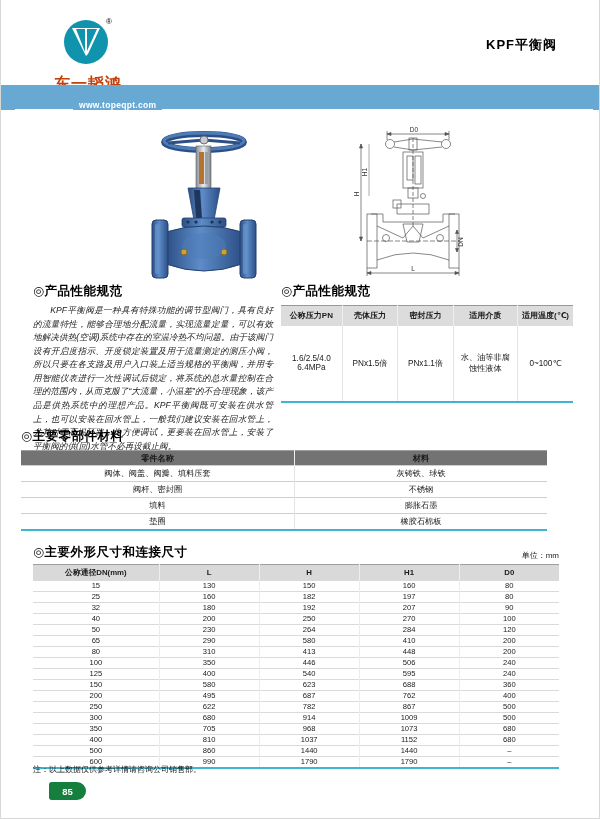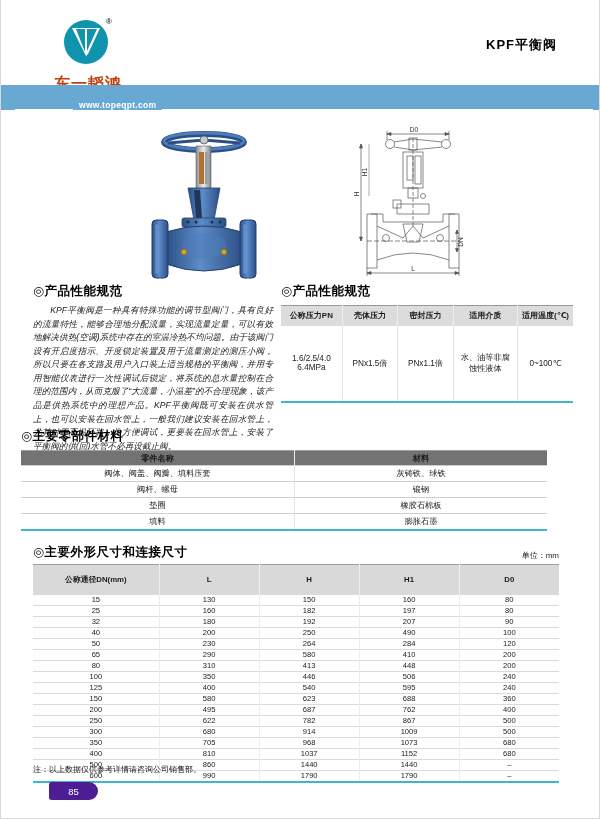--- a/index.html
+++ b/index.html
@@ -46,29 +46,29 @@
   .mat-table th:first-child { border-left:none; }
   .mat-table td { font-size:8.2px; text-align:center; height:16px; border-top:1px solid #cfcfcf; border-left:1px solid #e3e3e3; }
   .mat-table td:first-child { border-left:none; }
   .mat-table col.c1 { width:52%; } .mat-table col.c2 { width:48%; }
 
   
   .dimensions { position:absolute; left:32px; top:544px; width:526px; }
   .dim-head-row { display:flex; justify-content:space-between; align-items:flex-end; }
   .unit { font-size:8px; color:#222; }
   .dim-table { margin-top:3px; border-top:1px solid #9e9e9e; border-bottom:2px solid #3fb6cf; }
-  .dim-table th { background:#d9d9d9; font-size:7.8px; font-weight:bold; height:30px; border-left:1px solid #eee; }
+  .dim-table th { background:#d9d9d9; font-size:7.8px; font-weight:bold; height:16px; border-left:1px solid #eee; }
   .dim-table th:first-child { border-left:none; }
   .dim-table td { font-size:7.6px; text-align:center; height:10px; line-height:10px; border-top:1px solid #dadada; border-left:1px solid #ececec; }
   .dim-table td:first-child { border-left:none; }
 
   .note { position:absolute; left:32px; top:764px; font-size:8px; color:#111; }
 
-  .page-badge { position:absolute; left:48px; top:782px; width:49px; height:18px; background:#4c1d95;
-                border-radius:3px 10px 10px 3px; color:#fff; font-size:9.5px; font-weight:normal;
+  .page-badge { position:absolute; left:48px; top:782px; width:37px; height:18px; background:#15803d;
+                border-radius:3px 10px 10px 3px; color:#fff; font-size:9.5px; font-weight:bold;
                 display:flex; align-items:center; justify-content:center; }
 </style>
 </head>
 <body>
 
 <div class="page">
 
   <div class="logo-wrap">
     <svg width="52" height="52" viewBox="0 0 52 52">
       <circle cx="24" cy="26" r="22" fill="#1094ad"></circle>
@@ -237,30 +237,30 @@
           <th>零件名称</th>
           <th>材料</th>
         </tr>
       </thead>
       <tbody>
           <tr>
             <td>阀体、阀盖、阀瓣、填料压套</td>
             <td>灰铸铁、球铁</td>
           </tr>
           <tr>
-            <td>阀杆、螺母</td>
-            <td>锻钢</td>
+            <td>阀杆、密封圈</td>
+            <td>不锈钢</td>
+          </tr>
+          <tr>
+            <td>填料</td>
+            <td>膨胀石墨</td>
           </tr>
           <tr>
             <td>垫圈</td>
             <td>橡胶石棉板</td>
-          </tr>
-          <tr>
-            <td>填料</td>
-            <td>膨胀石墨</td>
           </tr>
         </tbody>
     </table>
   </div>
 
   <div class="dimensions">
     <div class="dim-head-row">
       <div class="sec-head">◎主要外形尺寸和连接尺寸</div>
       <div class="unit">单位：mm</div>
     </div>
@@ -300,21 +300,21 @@
             <td>32</td>
             <td>180</td>
             <td>192</td>
             <td>207</td>
             <td>90</td>
           </tr>
           <tr>
             <td>40</td>
             <td>200</td>
             <td>250</td>
-            <td>490</td>
+            <td>270</td>
             <td>100</td>
           </tr>
           <tr>
             <td>50</td>
             <td>230</td>
             <td>264</td>
             <td>284</td>
             <td>120</td>
           </tr>
           <tr>

